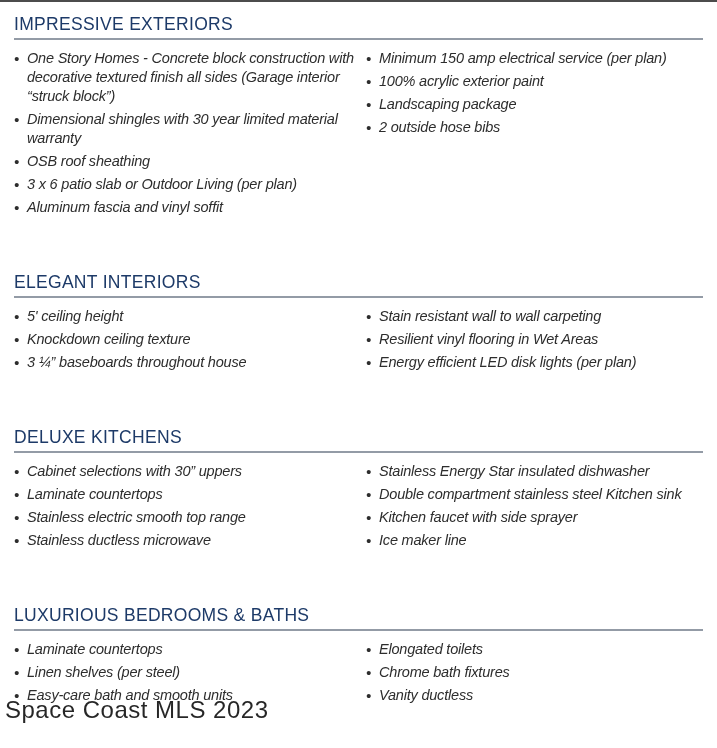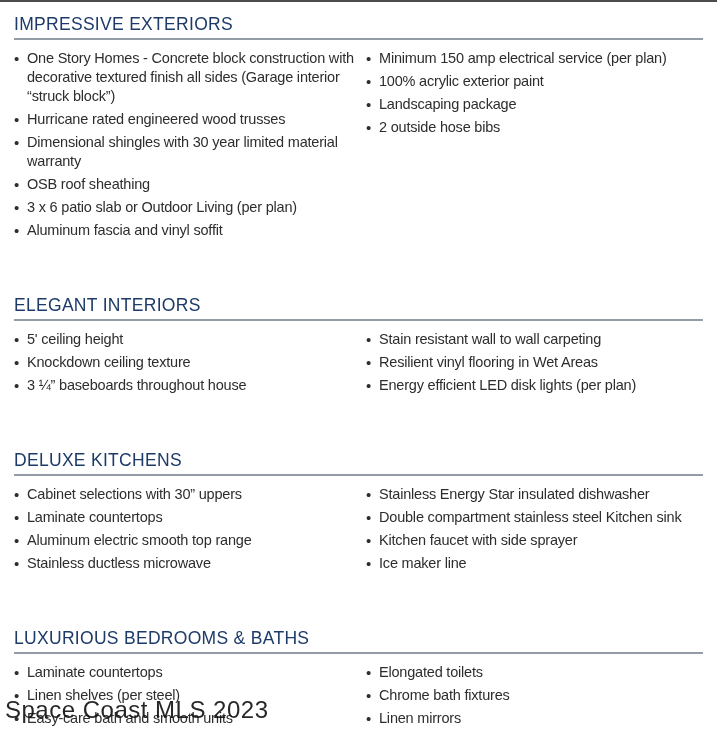--- a/index.html
+++ b/index.html
@@ -34,20 +34,21 @@
   ul.feature-list{list-style:none;margin:0;padding:0;}
   ul.feature-list.left{width:352px;flex:none;padding-right:10px;box-sizing:border-box;}
   ul.feature-list.right{flex:1;min-width:0;}
   li.feature-item{
     position:relative;
     padding-left:13px;
     line-height:19px;
     margin-bottom:4px;
     font-size:14.5px;
     letter-spacing:-0.2px;
+    font-style:italic;
   }
   li.feature-item::before{
     content:"\2022";
     position:absolute;
     left:0;top:0;
     font-size:15px;
   }
   section + section{margin-top:51px;}
   .watermark{
     position:absolute;
@@ -67,21 +68,20 @@
 <div class="top-edge"></div>
 
 <div class="page">
 
   <section>
     <h2>IMPRESSIVE EXTERIORS</h2>
     <div class="rule"></div>
     <div class="cols">
       <ul class="feature-list left">
         <li class="feature-item">One Story Homes - Concrete block construction with decorative textured finish all sides (Garage interior “struck block”)</li>
-        <li class="feature-item">Hurricane rated engineered wood trusses</li>
         <li class="feature-item">Dimensional shingles with 30 year limited material warranty</li>
         <li class="feature-item">OSB roof sheathing</li>
         <li class="feature-item">3 x 6 patio slab or Outdoor Living (per plan)</li>
         <li class="feature-item">Aluminum fascia and vinyl soffit</li>
       </ul>
       <ul class="feature-list right">
         <li class="feature-item">Minimum 150 amp electrical service (per plan)</li>
         <li class="feature-item">100% acrylic exterior paint</li>
         <li class="feature-item">Landscaping package</li>
         <li class="feature-item">2 outside hose bibs</li>
@@ -106,21 +106,21 @@
     </div>
   </section>
 
   <section>
     <h2>DELUXE KITCHENS</h2>
     <div class="rule"></div>
     <div class="cols">
       <ul class="feature-list left">
         <li class="feature-item">Cabinet selections with 30” uppers</li>
         <li class="feature-item">Laminate countertops</li>
-        <li class="feature-item">Aluminum electric smooth top range</li>
+        <li class="feature-item">Stainless electric smooth top range</li>
         <li class="feature-item">Stainless ductless microwave</li>
       </ul>
       <ul class="feature-list right">
         <li class="feature-item">Stainless Energy Star insulated dishwasher</li>
         <li class="feature-item">Double compartment stainless steel Kitchen sink</li>
         <li class="feature-item">Kitchen faucet with side sprayer</li>
         <li class="feature-item">Ice maker line</li>
       </ul>
     </div>
   </section>
@@ -130,20 +130,20 @@
     <div class="rule"></div>
     <div class="cols">
       <ul class="feature-list left">
         <li class="feature-item">Laminate countertops</li>
         <li class="feature-item">Linen shelves (per steel)</li>
         <li class="feature-item">Easy-care bath and smooth units</li>
       </ul>
       <ul class="feature-list right">
         <li class="feature-item">Elongated toilets</li>
         <li class="feature-item">Chrome bath fixtures</li>
-        <li class="feature-item">Linen mirrors</li>
+        <li class="feature-item">Vanity ductless</li>
       </ul>
     </div>
   </section>
 
 </div>
 
 <div class="watermark">Space Coast MLS 2023</div>
 
 </body></html>

